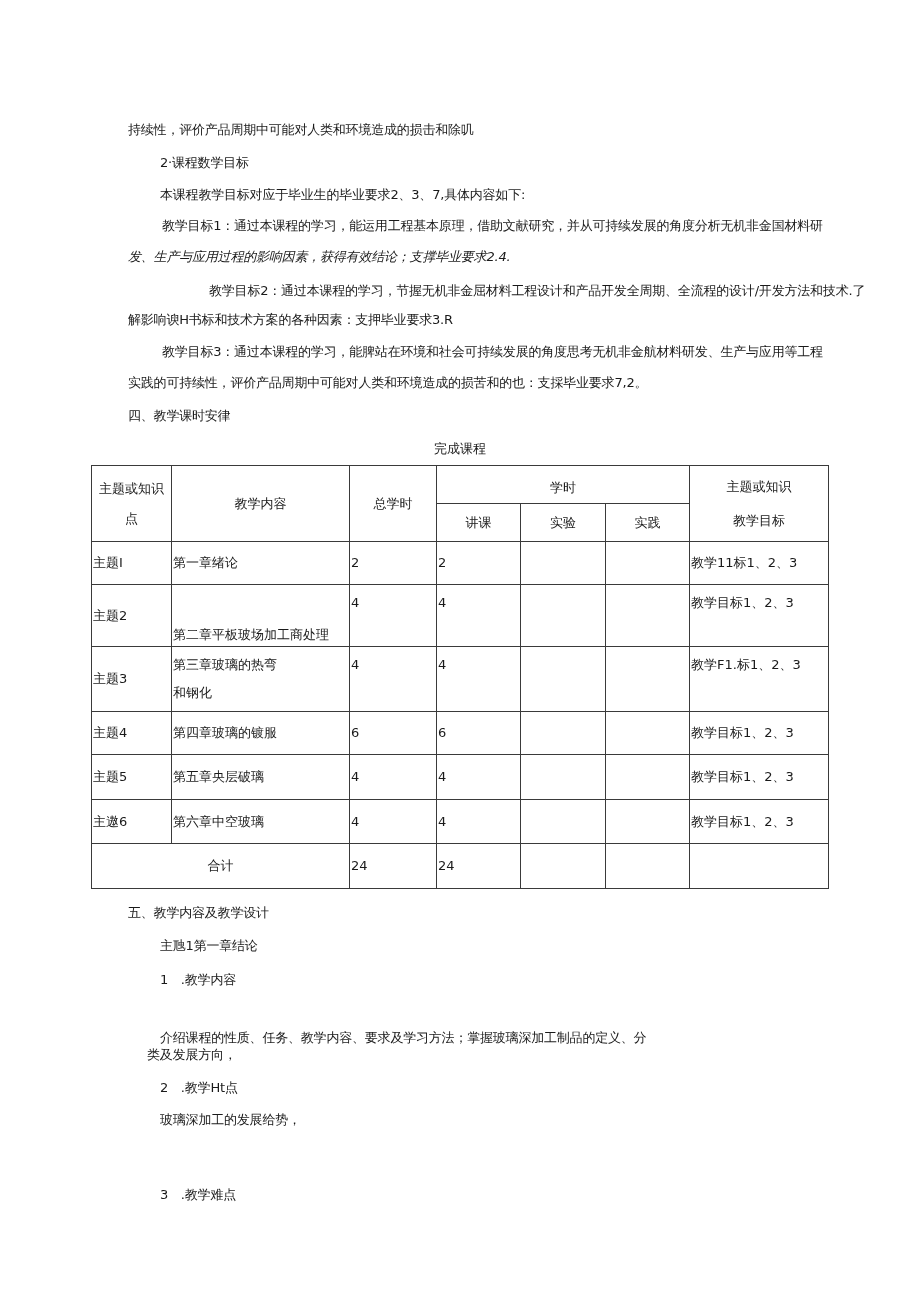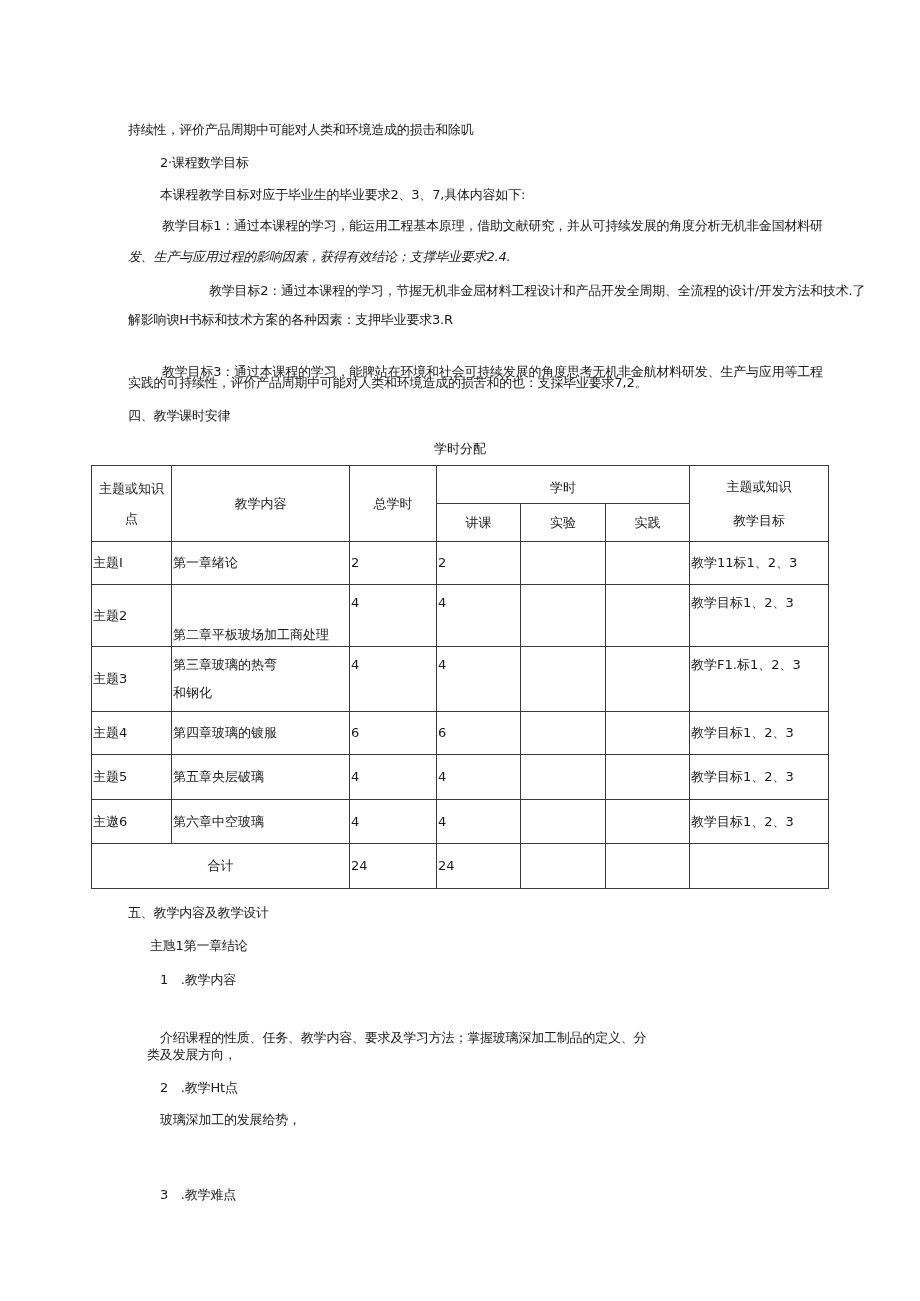--- a/index.html
+++ b/index.html
@@ -68,25 +68,25 @@
 </head>
 <body>
 
 <div class="line" style="left:128px; top:122px;">持续性，评价产品周期中可能对人类和环境造成的损击和除叽</div>
 <div class="line" style="left:160px; top:155px;">2·课程数学目标</div>
 <div class="line" style="left:160px; top:187px;">本课程教学目标对应于毕业生的毕业要求2、3、7,具体内容如下:</div>
 <div class="line" style="left:162px; top:218px;">教学目标1：通过本课程的学习，能运用工程基本原理，借助文献研究，并从可持续发展的角度分析无机非金国材料研</div>
 <div class="line" style="left:128px; top:249px;font-style:italic;">发、生产与应用过程的影响因素，获得有效结论；支撑毕业要求2.4.</div>
 <div class="line" style="left:162px; top:283px;margin-left:47px;">教学目标2：通过本课程的学习，节握无机非金屈材料工程设计和产品开发全周期、全流程的设计/开发方法和技术.了</div>
 <div class="line" style="left:128px; top:312px;">解影响谀H书标和技术方案的各种因素：支押毕业要求3.R</div>
-<div class="line" style="left:162px; top:364px;">教学目标3：通过本课程的学习，能脾站在环境和社会可持续发展的角度思考无机非金航材料研发、生产与应用等工程</div>
+<div class="line" style="left:162px; top:344px;">教学目标3：通过本课程的学习，能脾站在环境和社会可持续发展的角度思考无机非金航材料研发、生产与应用等工程</div>
 <div class="line" style="left:128px; top:375px;">实践的可持续性，评价产品周期中可能对人类和环境造成的损苦和的也：支採毕业要求7,2。</div>
 <div class="line" style="left:128px; top:408px;">四、教学课时安律</div>
 
-<div class="caption">学时分配</div>
+<div class="caption">完成课程</div>
 
 <table class="hours">
   <colgroup>
     <col style="width:80px">
     <col style="width:178px">
     <col style="width:87px">
     <col style="width:84px">
     <col style="width:85px">
     <col style="width:84px">
     <col style="width:139px">
@@ -185,19 +185,19 @@
     <td>24</td>
     <td>24</td>
     <td></td>
     <td></td>
     <td></td>
   </tr>
 </tbody>
   </table>
 
 <div class="line" style="left:128px; top:905px;">五、教学内容及教学设计</div>
-<div class="line" style="left:150px; top:938px;text-align:center;">主虺1第一章结论</div>
+<div class="line" style="left:160px; top:938px;text-align:center;">主虺1第一章结论</div>
 <div class="line" style="left:160px; top:972px;">1　.教学内容</div>
 <div class="line" style="left:160px; top:1007px;margin-top:23px;">介绍课程的性质、任务、教学内容、要求及学习方法；掌握玻璃深加工制品的定义、分</div>
 <div class="line" style="left:128px; top:1047px;margin-left:19px;">类及发展方向，</div>
 <div class="line" style="left:160px; top:1080px;">2　.教学Ht点</div>
 <div class="line" style="left:160px; top:1112px;">玻璃深加工的发展给势，</div>
 <div class="line" style="left:160px; top:1187px;">3　.教学难点</div>
 
 </body></html>

